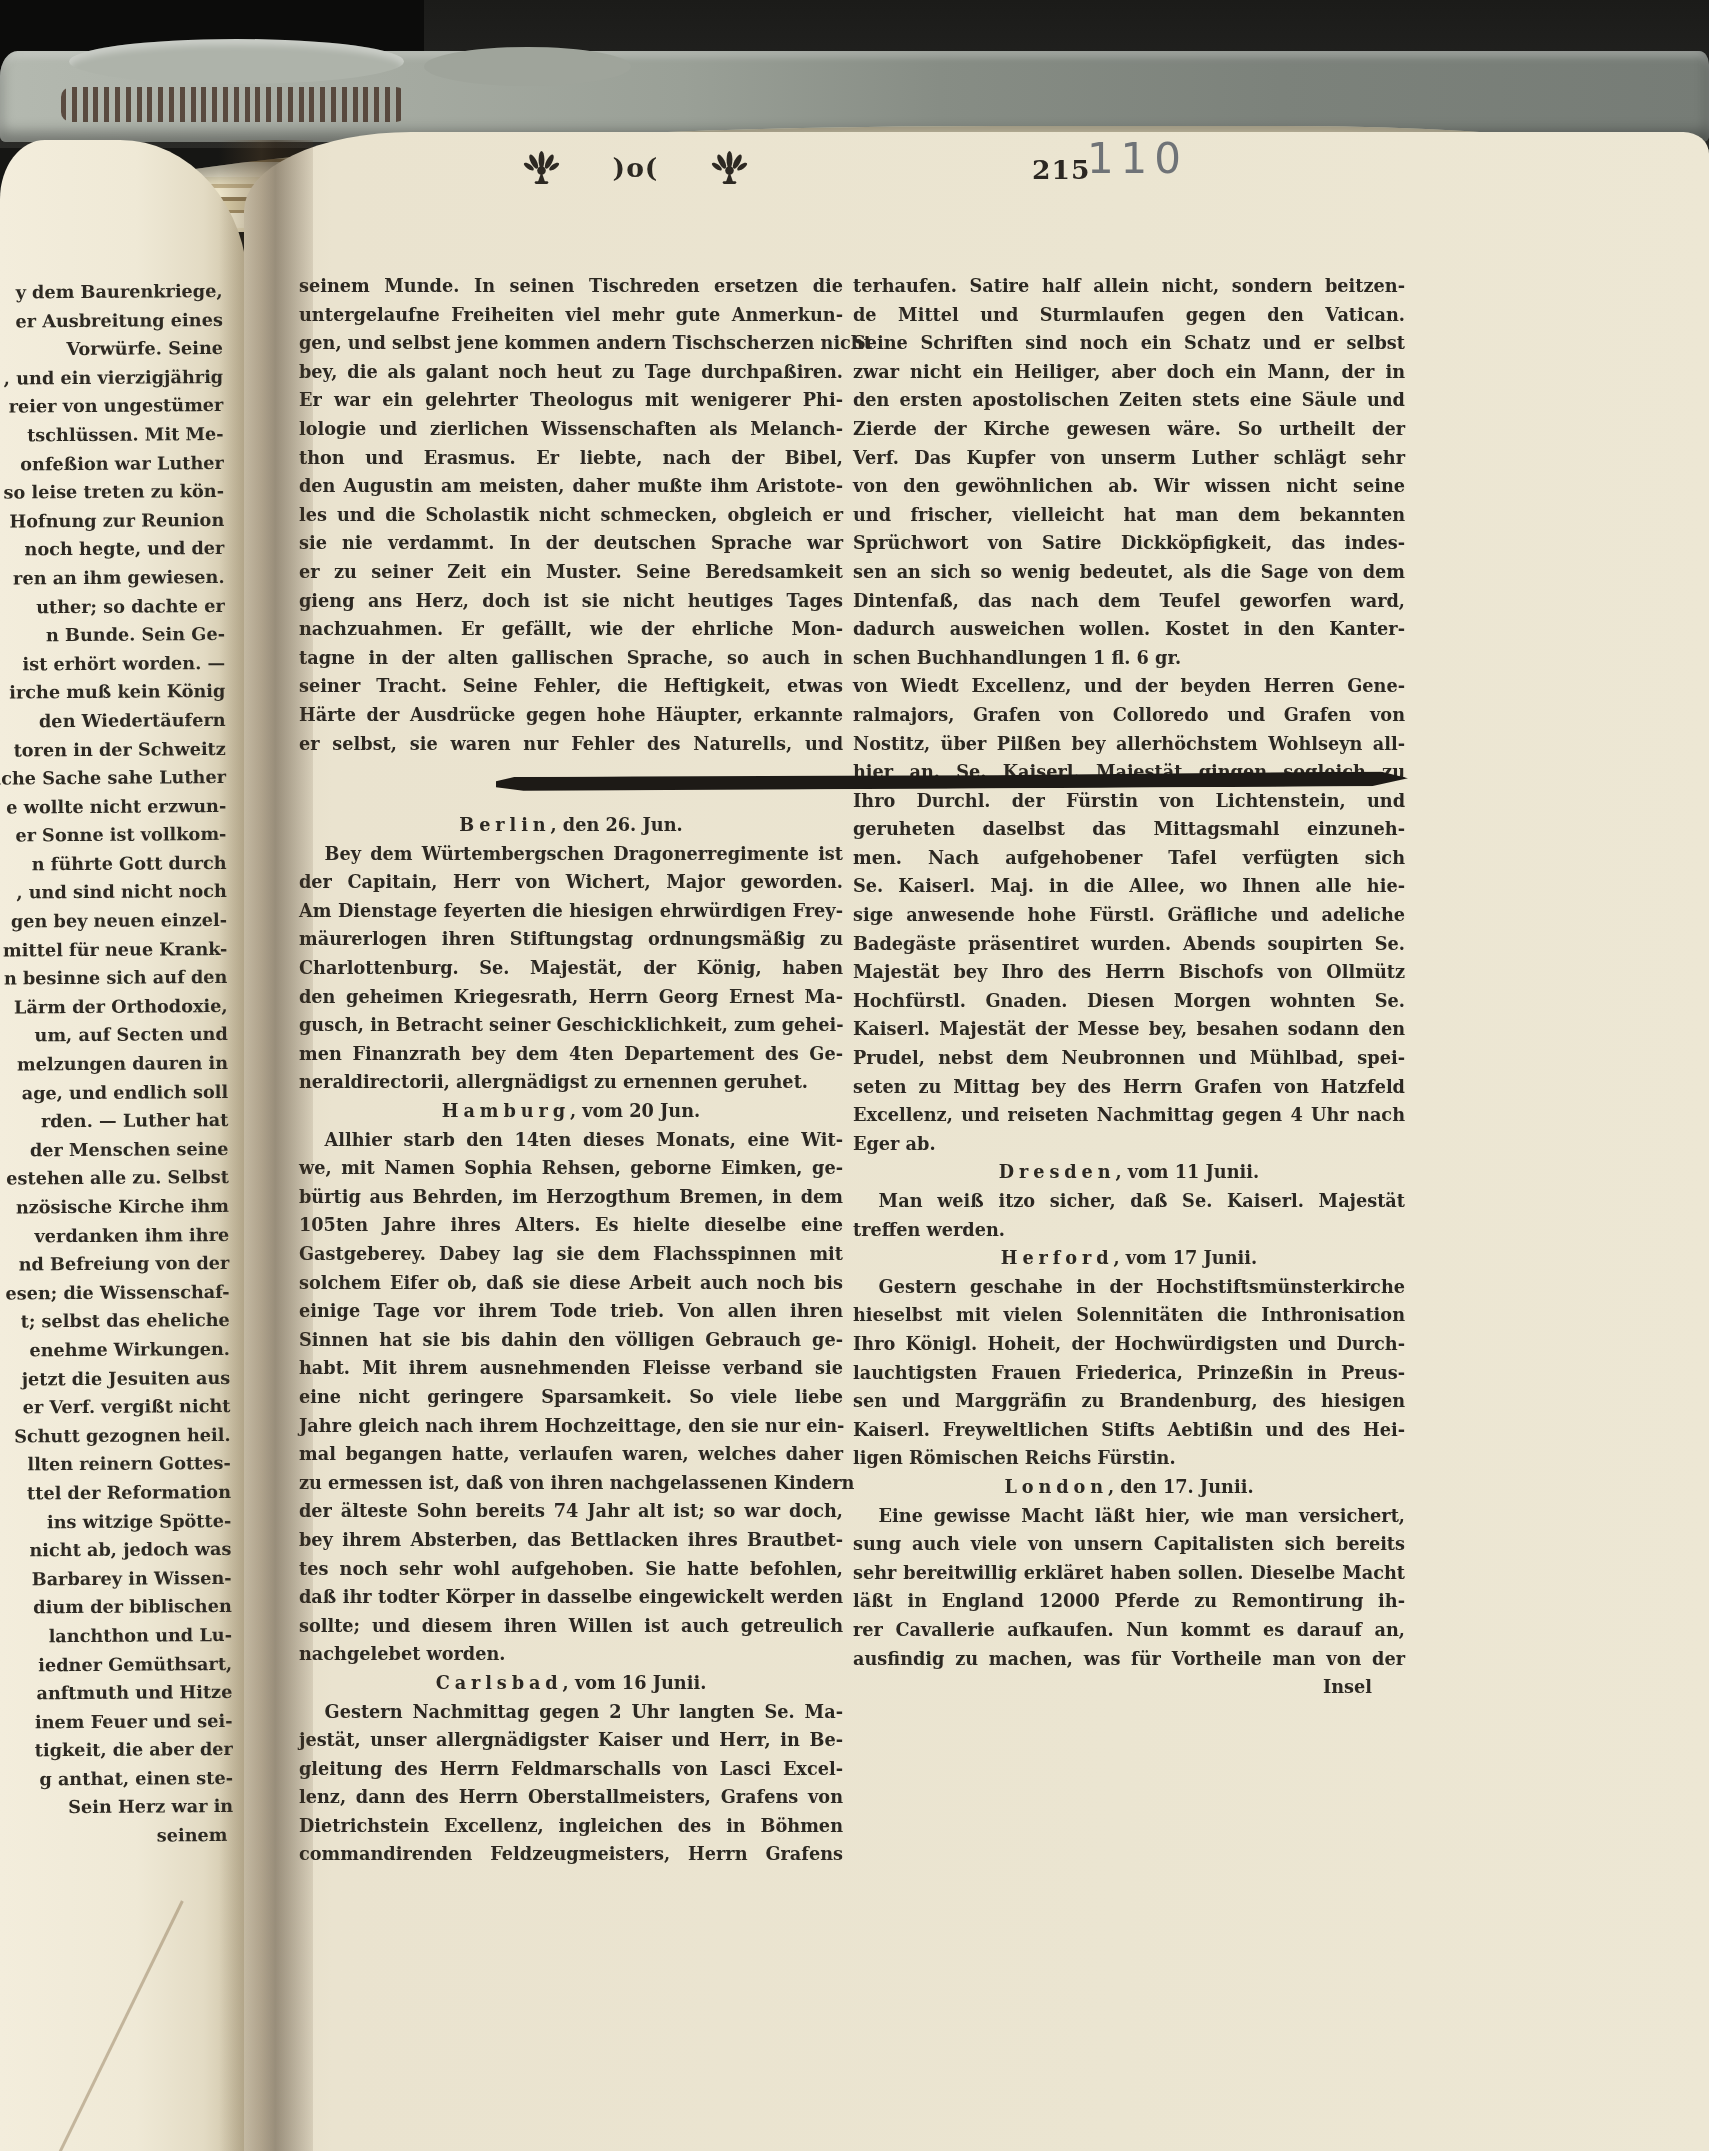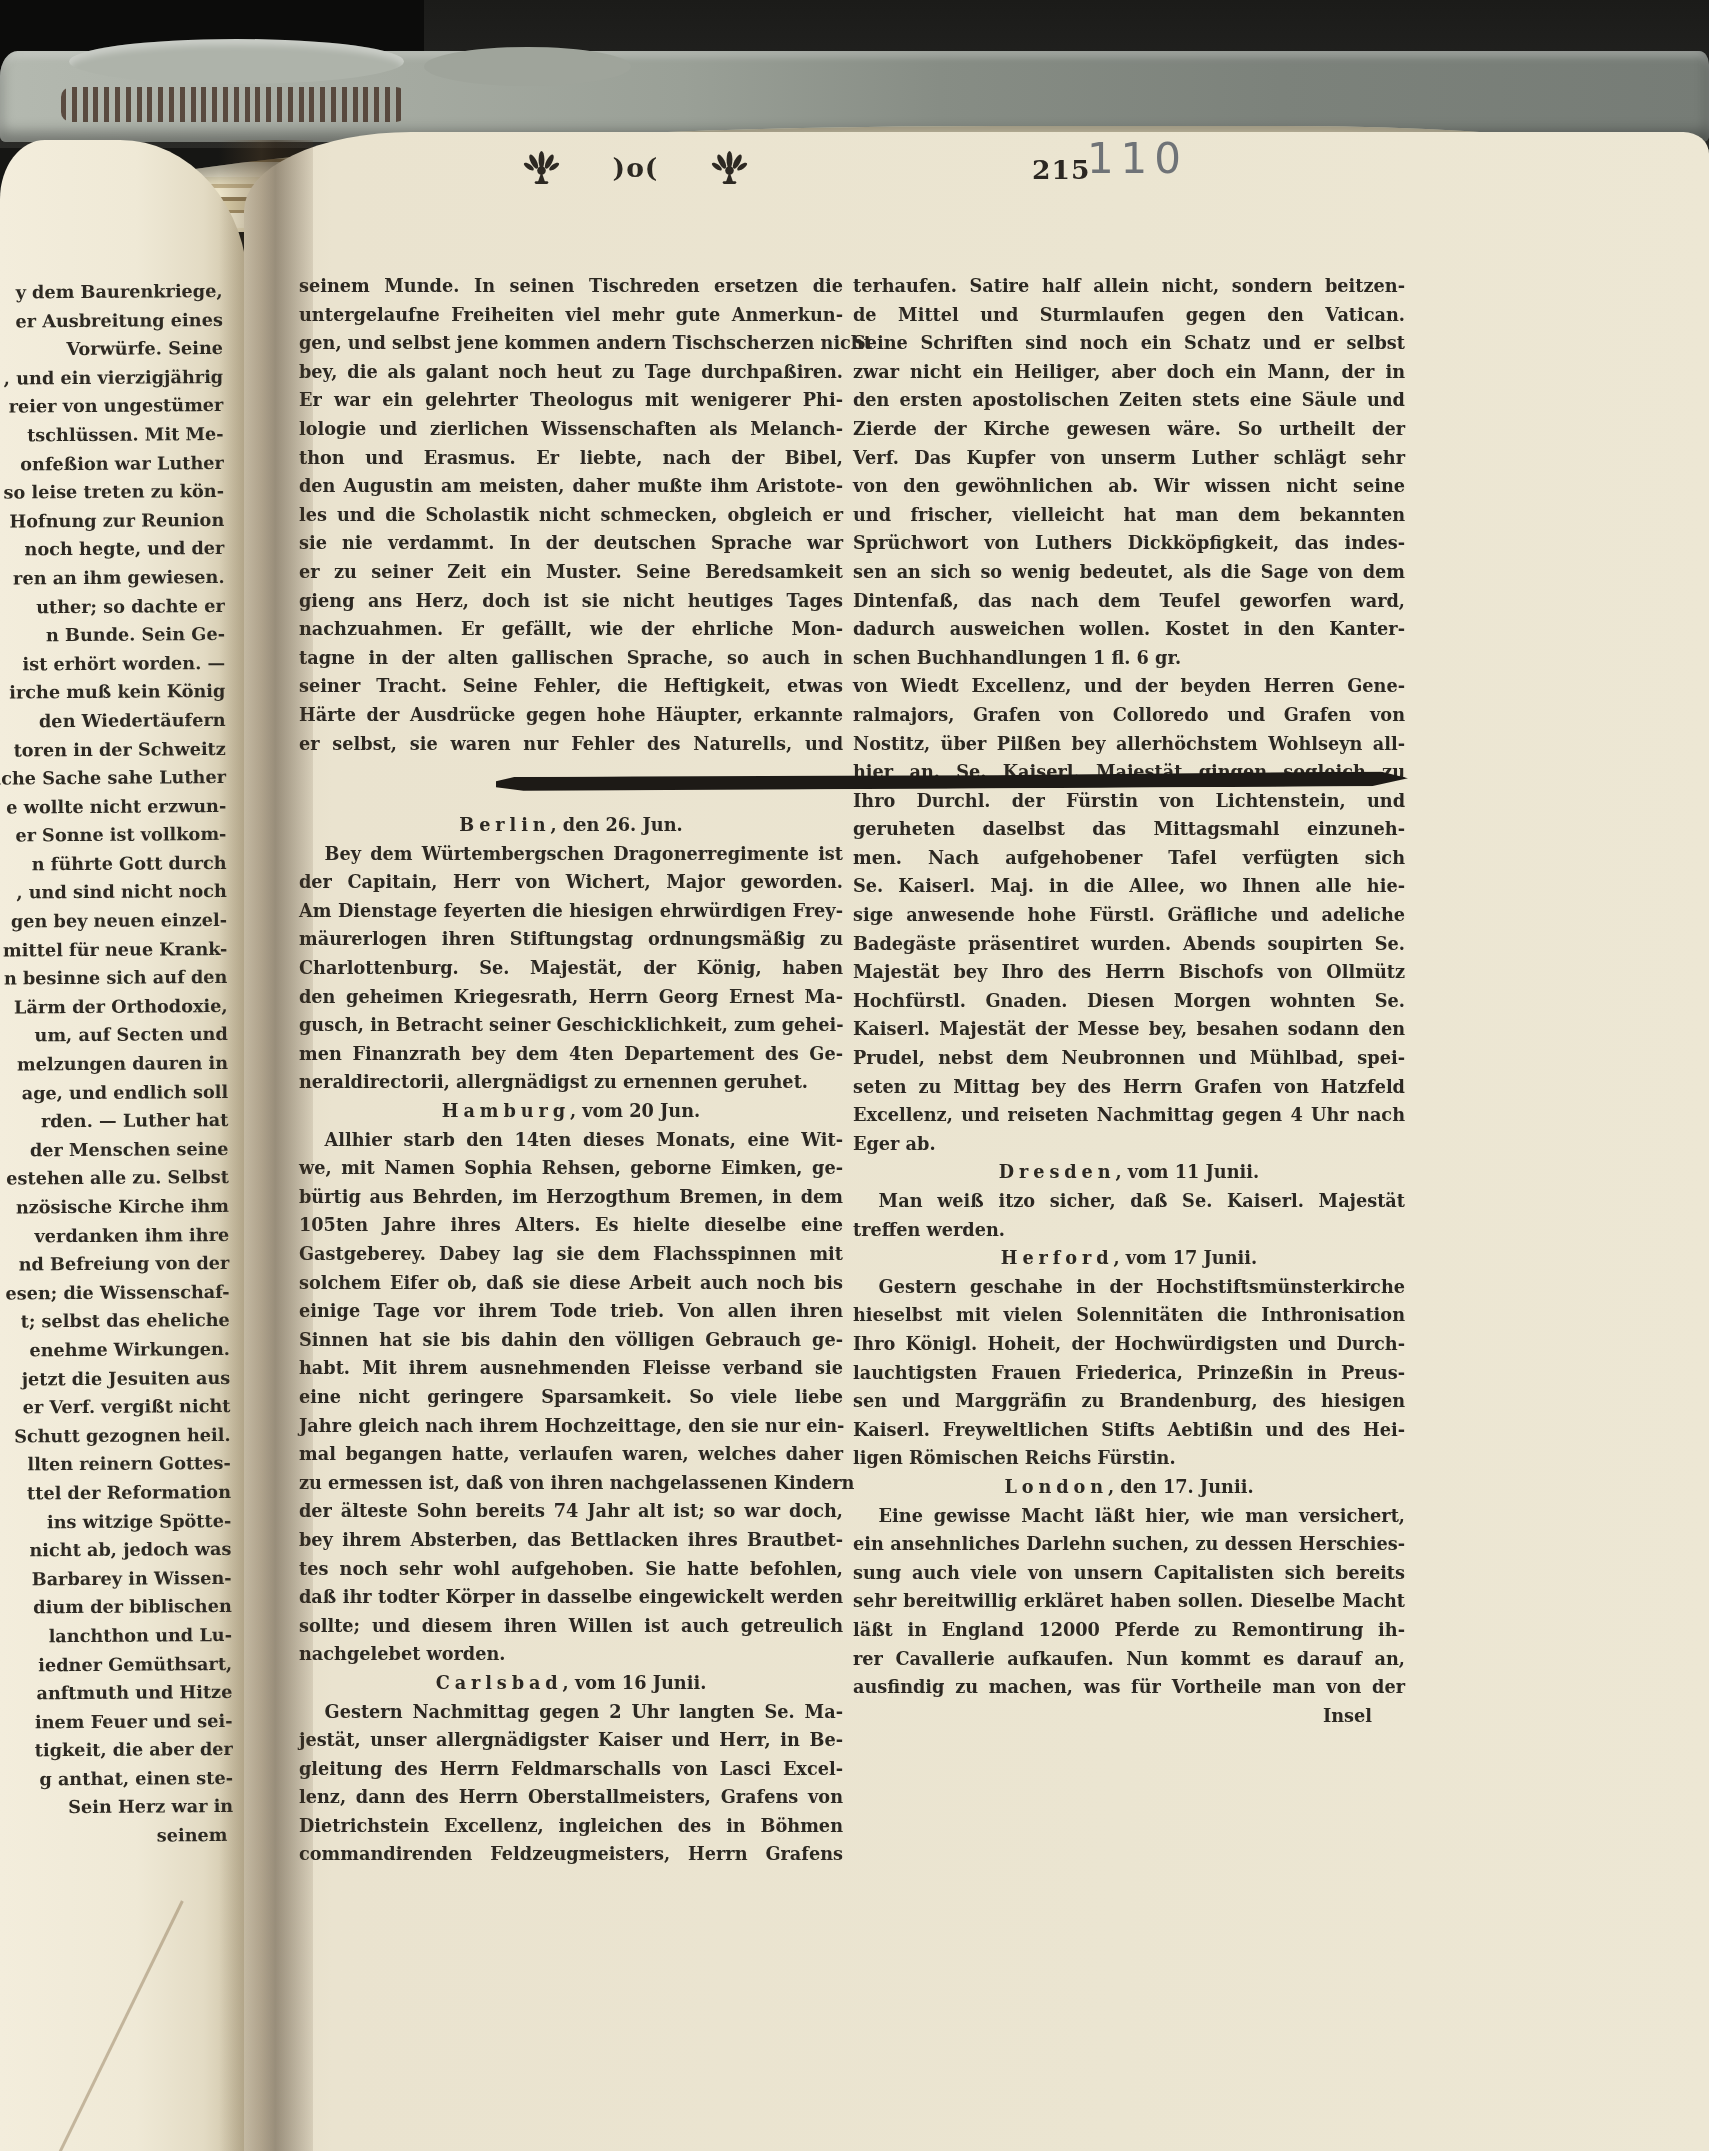--- a/index.html
+++ b/index.html
@@ -265,21 +265,21 @@
       <div class="para intro">
         <div class="line">terhaufen.  Satire half allein nicht, sondern beitzen-</div>
         <div class="line">de Mittel und Sturmlaufen gegen den Vatican.</div>
         <div class="line">Seine Schriften sind noch ein Schatz und er selbst</div>
         <div class="line">zwar nicht ein Heiliger, aber doch ein Mann, der in</div>
         <div class="line">den ersten apostolischen Zeiten stets eine Säule und</div>
         <div class="line">Zierde der Kirche gewesen wäre.  So urtheilt der</div>
         <div class="line">Verf.  Das Kupfer von unserm Luther schlägt sehr</div>
         <div class="line">von den gewöhnlichen ab.  Wir wissen nicht seine</div>
         <div class="line">und frischer,  vielleicht hat man dem bekannten</div>
-        <div class="line">Sprüchwort von Luthers Dickköpfigkeit, das indes-</div>
+        <div class="line">Sprüchwort von Satire Dickköpfigkeit, das indes-</div>
         <div class="line">sen an sich so wenig bedeutet, als die Sage von dem</div>
         <div class="line">Dintenfaß,  das nach dem Teufel geworfen ward,</div>
         <div class="line">dadurch ausweichen wollen.  Kostet in den Kanter-</div>
         <div class="line last">schen Buchhandlungen 1 fl. 6 gr.</div>
       </div>
       <div class="section section-0">
         <div class="para">
           <div class="line">von Wiedt Excellenz, und der beyden Herren Gene-</div>
           <div class="line">ralmajors, Grafen von Colloredo und Grafen von</div>
           <div class="line">Nostitz, über Pilßen bey allerhöchstem Wohlseyn all-</div>
@@ -315,21 +315,20 @@
           <div class="line">lauchtigsten Frauen Friederica,  Prinzeßin in Preus-</div>
           <div class="line">sen und Marggräfin zu Brandenburg, des hiesigen</div>
           <div class="line">Kaiserl. Freyweltlichen Stifts Aebtißin und des Hei-</div>
           <div class="line last">ligen Römischen Reichs Fürstin.</div>
         </div>
       </div>
       <div class="section section-3">
         <div class="news-heading"><span class="place">London</span><span>, den 17. Junii.</span></div>
         <div class="para">
           <div class="line indent">Eine gewisse Macht läßt hier, wie man versichert,</div>
-          <div class="line">ein ansehnliches Darlehn suchen, zu dessen Herschies-</div>
           <div class="line">sung auch viele von unsern Capitalisten sich bereits</div>
           <div class="line">sehr bereitwillig erkläret haben sollen.  Dieselbe Macht</div>
           <div class="line">läßt in England 12000 Pferde zu Remontirung ih-</div>
           <div class="line">rer Cavallerie aufkaufen.  Nun kommt es darauf an,</div>
           <div class="line">ausfindig zu machen, was für Vortheile man von der</div>
         </div>
       </div>
       <div class="catchword">Insel</div>
     </div>
 

